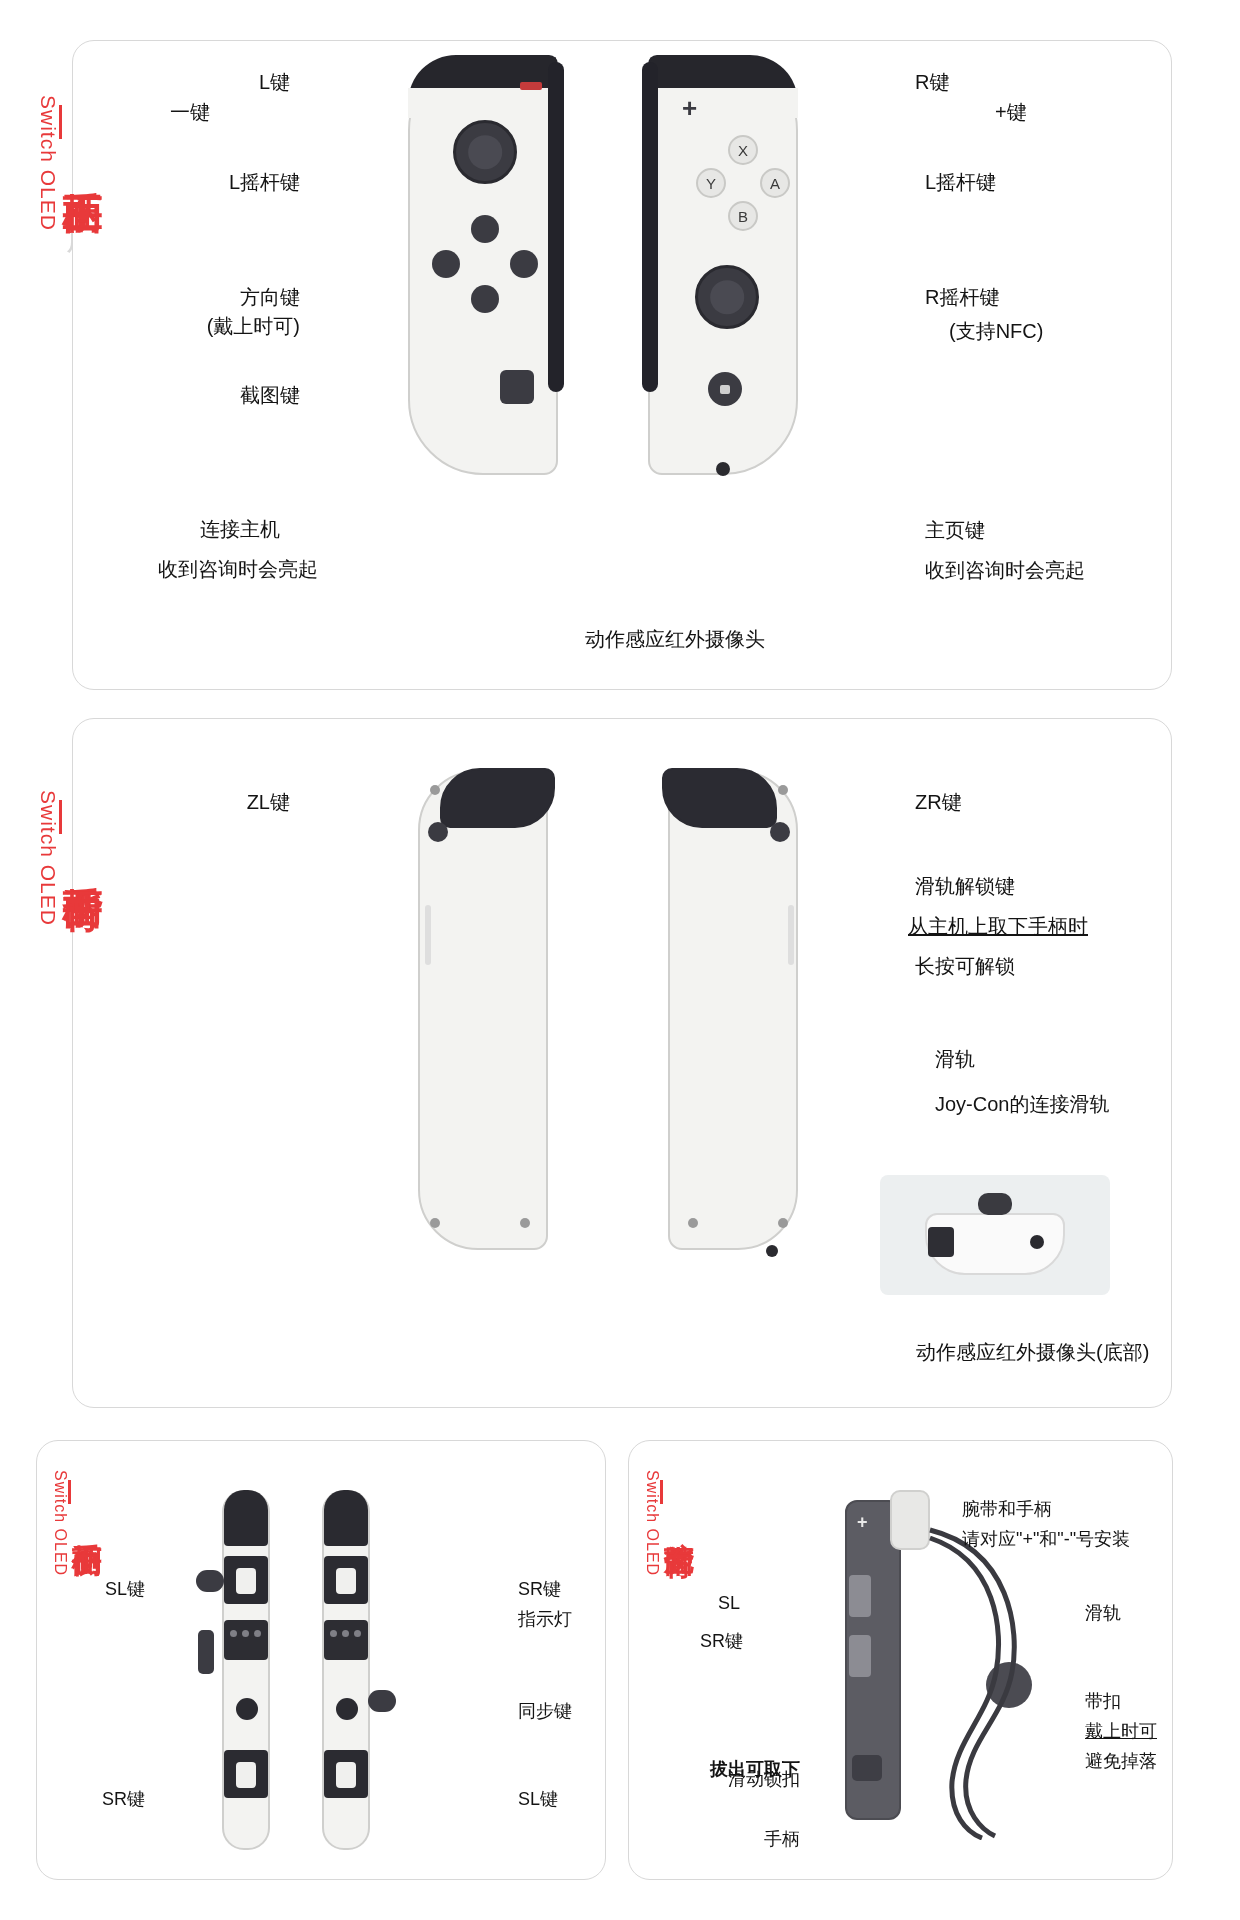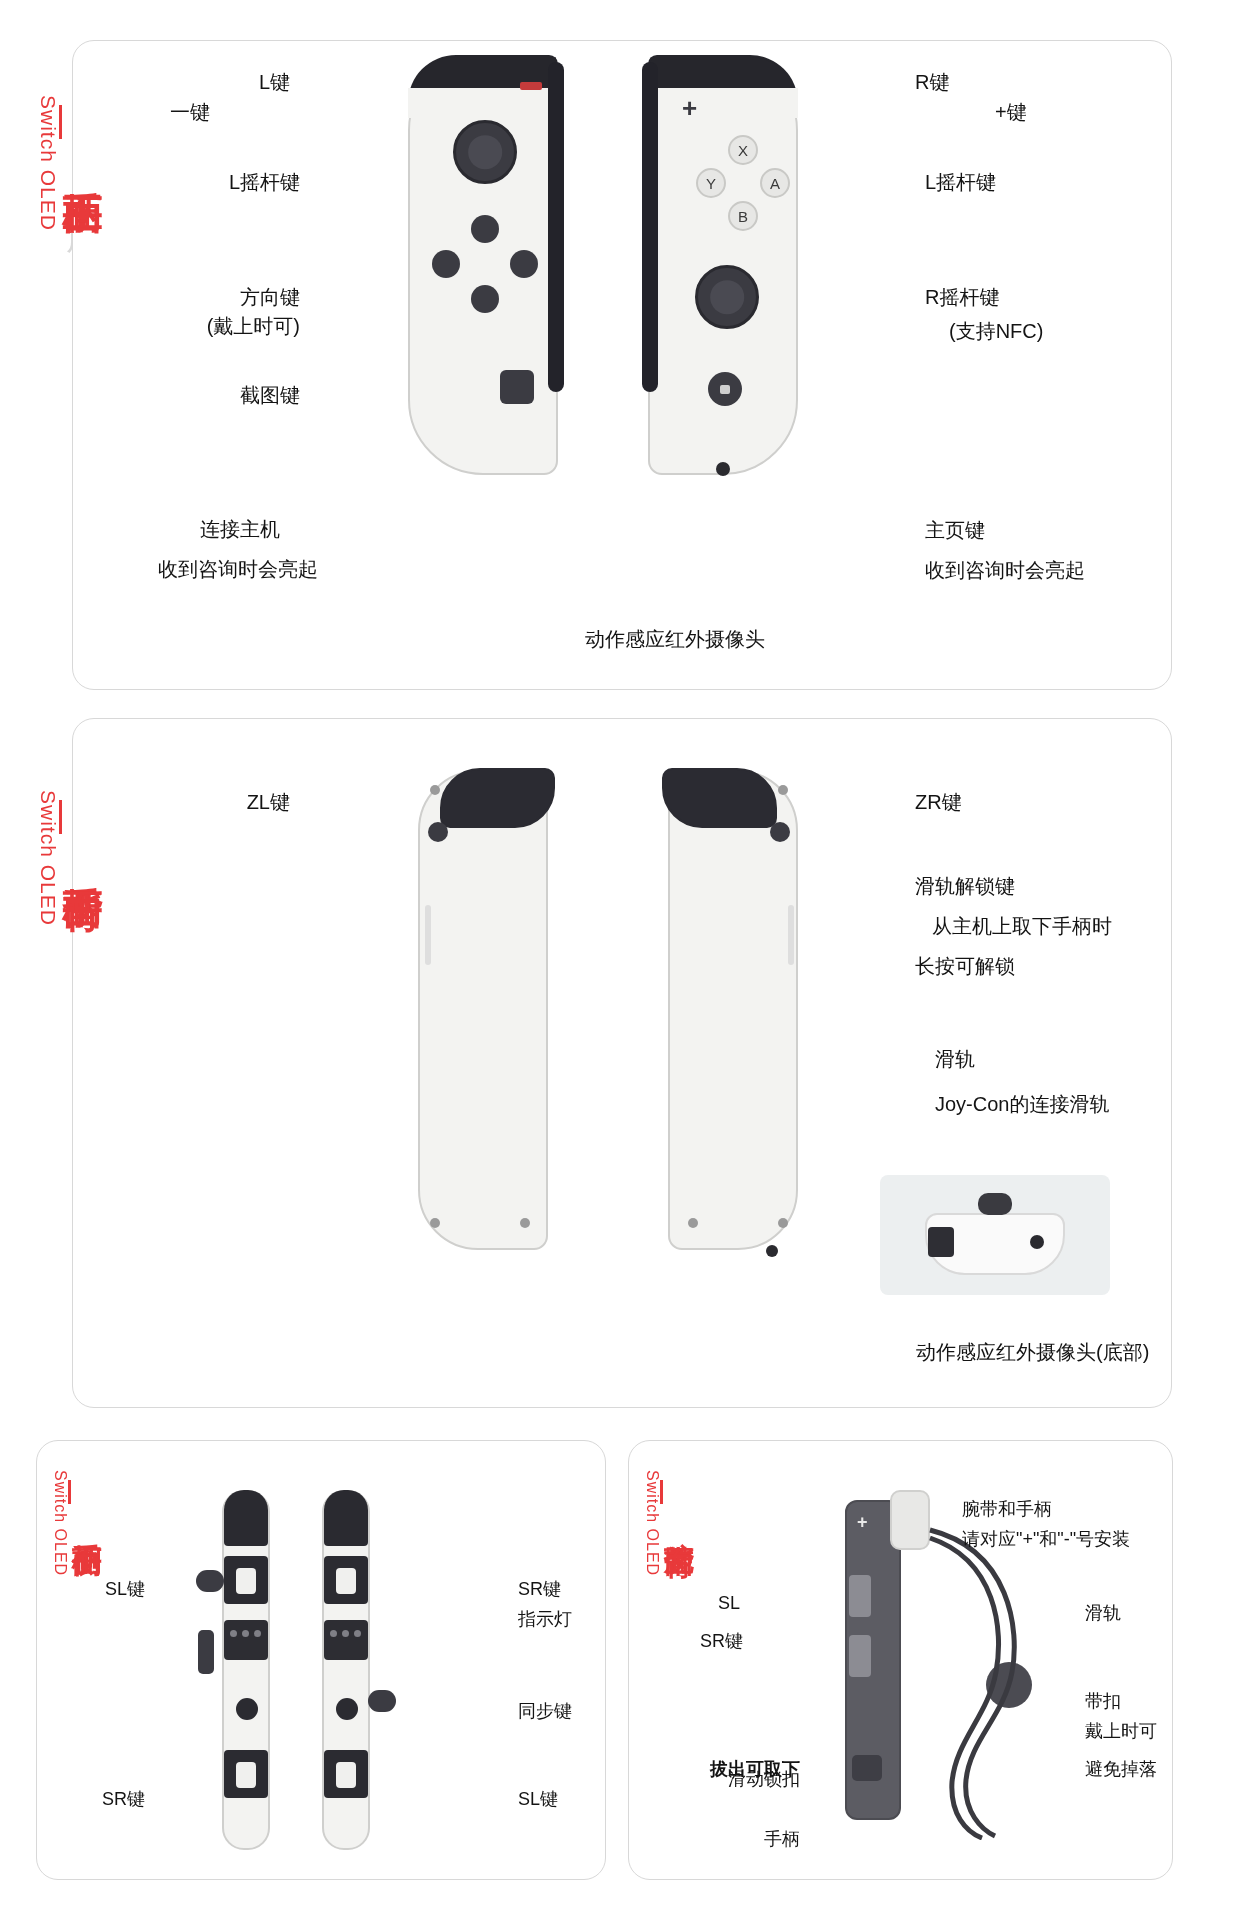--- a/index.html
+++ b/index.html
@@ -303,21 +303,21 @@
 <div class="mini-photo" style="left:880px;top:1175px;width:230px;height:120px;background:#eceff0;">
   <div style="position:absolute;left:45px;top:38px;width:140px;height:62px;background:#fafafa;border:2px solid #d9d9d9;border-radius:12px 12px 40px 40px;box-sizing:border-box;"></div>
   <div style="position:absolute;left:98px;top:18px;width:34px;height:22px;background:#3a3a40;border-radius:10px;"></div>
   <div style="position:absolute;left:48px;top:52px;width:26px;height:30px;background:#2e2e34;border-radius:4px;"></div>
   <div style="position:absolute;left:150px;top:60px;width:14px;height:14px;background:#2a2a2f;border-radius:50%;"></div>
 </div>
 
 <div class="label r" style="left:150px;top:788px;width:140px;">ZL键</div>
 <div class="label" style="left:915px;top:788px;">ZR键</div>
 <div class="label" style="left:915px;top:872px;">滑轨解锁键</div>
-<div class="label" style="left:932px;top:912px;">从主机上取下手柄时</div>
+<div class="label" style="left:908px;top:912px;text-decoration:underline;">从主机上取下手柄时</div>
 <div class="label" style="left:915px;top:952px;">长按可解锁</div>
 <div class="label" style="left:935px;top:1045px;">滑轨</div>
 <div class="label" style="left:935px;top:1090px;">Joy-Con的连接滑轨</div>
 <div class="label" style="left:880px;top:1338px;margin-left:36px;">动作感应红外摄像头(底部)</div>
 
 <div class="panel" id="panel-side"></div>
 
 <div class="side-title" id="title-side">
   <span class="cn">手柄侧面</span>
   <span class="bar"></span>
@@ -383,17 +383,17 @@
     <path d="M30,48 C96,70 104,140 96,182 C88,226 56,250 52,292 C50,324 66,342 82,348" stroke="#3a3a40" stroke-width="5" fill="none"></path>
   </svg>
 </div>
 
 <div class="label sm" style="left:962px;top:1496px;">腕带和手柄</div>
 <div class="label sm" style="left:962px;top:1526px;">请对应"+"和"-"号安装</div>
 <div class="label sm" style="left:718px;top:1590px;">SL</div>
 <div class="label sm" style="left:700px;top:1628px;">SR键</div>
 <div class="label sm" style="left:1085px;top:1600px;">滑轨</div>
 <div class="label sm" style="left:1085px;top:1688px;">带扣</div>
-<div class="label sm" style="left:1085px;top:1718px;">戴上时可</div>
-<div class="label sm" style="left:1085px;top:1748px;margin-top:8px;">避免掉落</div>
+<div class="label sm" style="left:1085px;top:1718px;text-decoration:underline;">戴上时可</div>
+<div class="label sm" style="left:1085px;top:1748px;">避免掉落</div>
 <div class="label sm r" style="left:650px;top:1766px;width:150px;">滑动锁扣</div>
 <div class="label sm r" style="left:650px;top:1756px;width:150px;font-weight:bold;">拔出可取下</div>
 <div class="label sm r" style="left:650px;top:1826px;width:150px;">手柄</div>
 
 </body></html>

